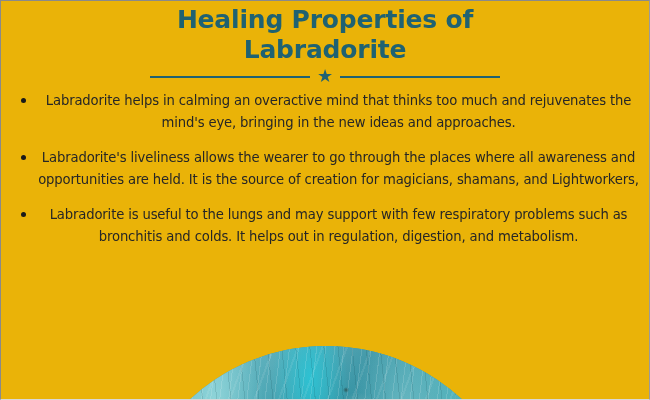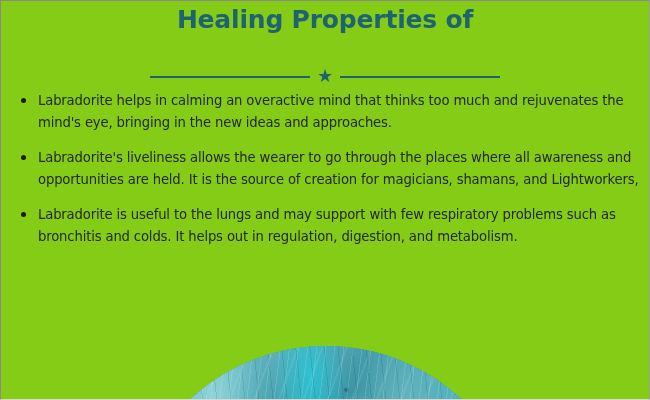--- a/index.html
+++ b/index.html
@@ -7,21 +7,21 @@
     padding: 0;
     background: #ffffff;
   }
   body {
     font-family: "Liberation Sans", sans-serif;
   }
   .slide {
     position: relative;
     width: 650px;
     height: 400px;
-    background: #84cc16;
+    background: #eab308;
     overflow: hidden;
     box-sizing: border-box;
     border-top: 1px solid #8a8a8a;
     border-left: 1px solid #8a8a8a;
     border-right: 1px solid #9a9a9a;
     border-bottom: 1px solid #d8d8d8;
   }
 
   
   .title-block {
@@ -76,20 +76,21 @@
   .bullet-item {
     position: relative;
     padding-left: 37px;
     padding-right: 10px;
     margin-bottom: 13px;
     font-family: "DejaVu Sans", sans-serif;
     font-size: 13.2px;
     line-height: 22px;
     color: #262626;
     letter-spacing: -0.15px;
+    text-align: center;
   }
   .bullet-item::before {
     content: "";
     position: absolute;
     left: 20px;
     top: 8px;
     width: 5px;
     height: 5px;
     border-radius: 50%;
     background: #1a1a1a;
@@ -160,20 +161,21 @@
       radial-gradient(circle 2px at 49% 35%, rgba(255,255,255,.85), rgba(255,255,255,0));
   }
 </style>
 </head>
 <body>
 
 <div class="slide">
 
   <div class="title-block">
     <div class="title-line">Healing Properties of</div>
+    <div class="title-line">Labradorite</div>
   </div>
 
   <div class="divider">
     <div class="divider-rule"></div>
     <div class="divider-star">★</div>
     <div class="divider-rule"></div>
   </div>
 
   <div class="bullets">
     <div class="bullet-item">

